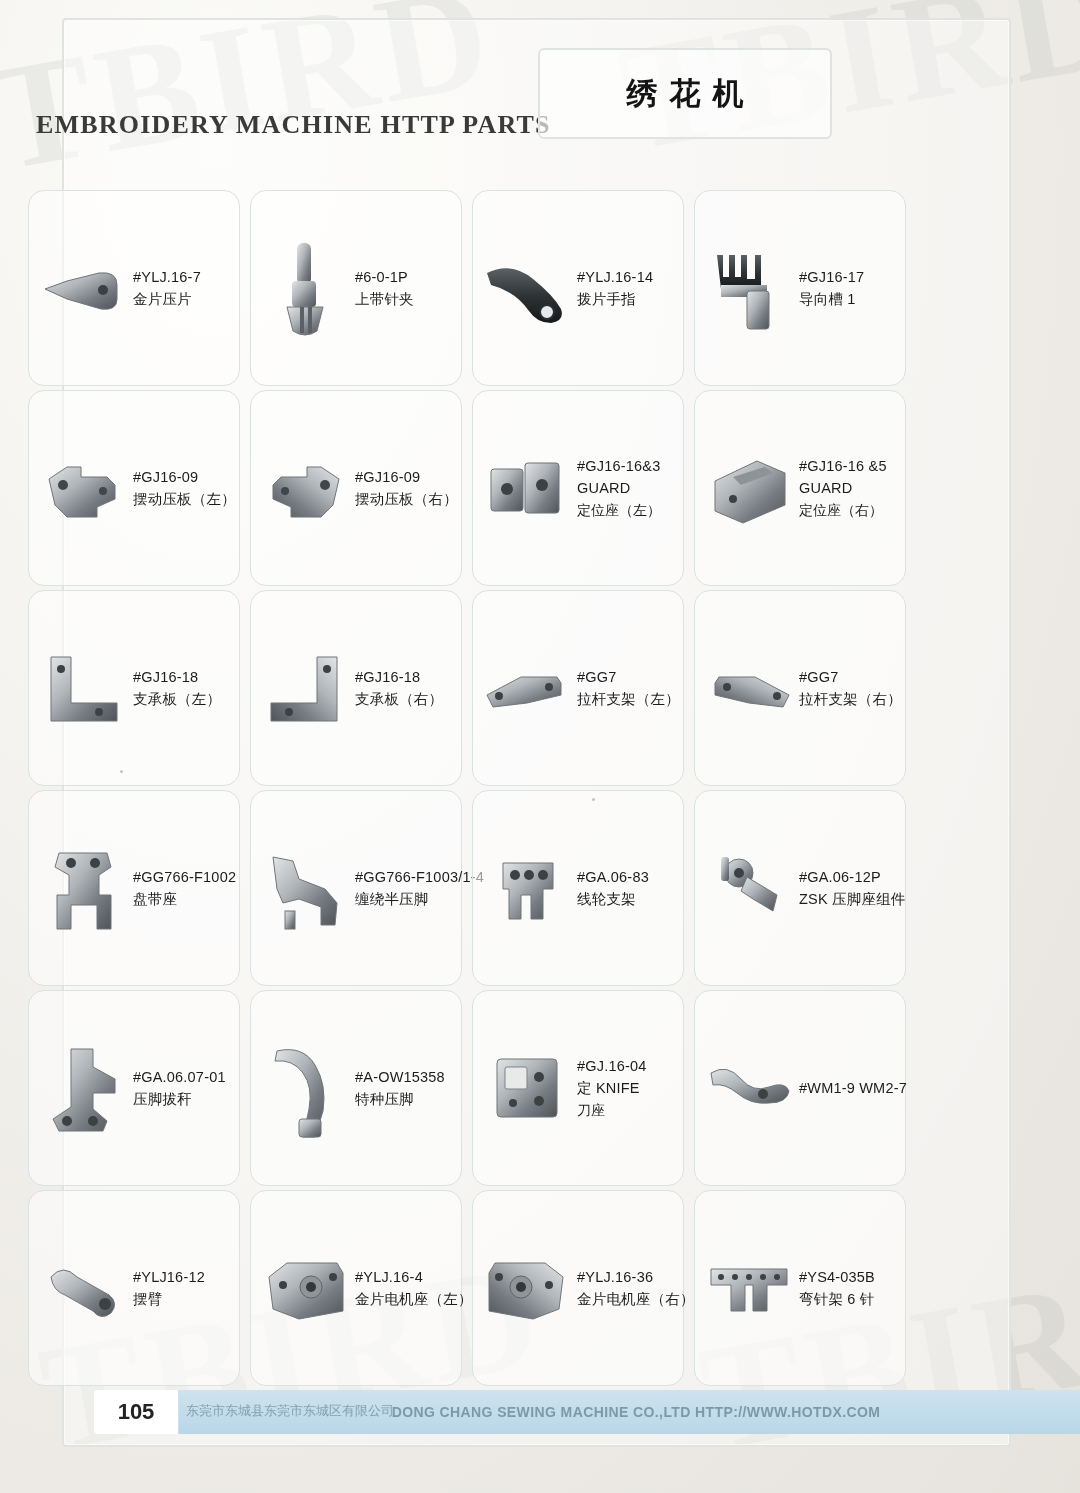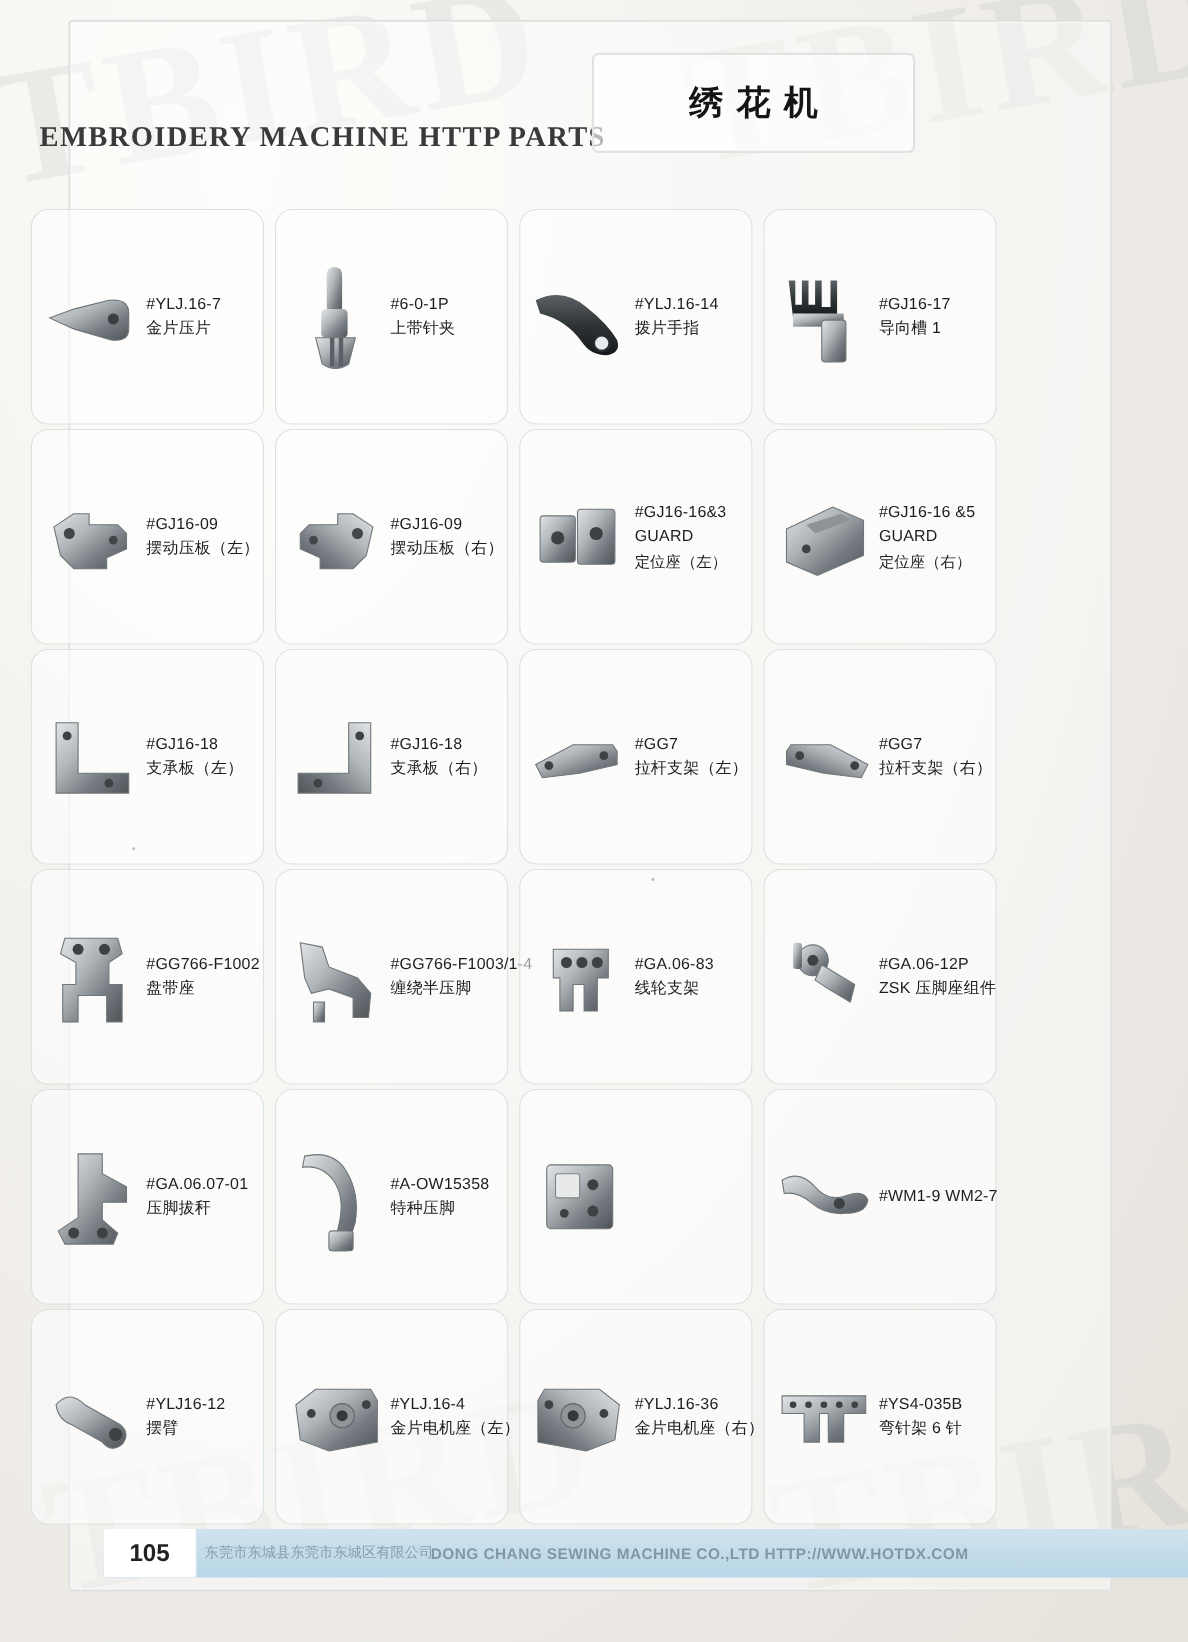--- a/index.html
+++ b/index.html
@@ -680,20 +680,25 @@
                 <stop offset="100%" stop-color="#15191b"></stop>
               </linearGradient>
             </defs>
             <rect x="16" y="26" width="60" height="58" rx="4" fill="url(#g18)" stroke="#6f7579"></rect>
             <rect x="24" y="34" width="22" height="22" rx="2" fill="#e8eaea" stroke="#7d8387"></rect>
             <circle cx="58" cy="44" r="5" fill="#3c4144"></circle>
             <circle cx="58" cy="68" r="5" fill="#3c4144"></circle>
             <circle cx="32" cy="70" r="4" fill="#3c4144"></circle>
           </svg>
         </div>
+        <div class="labels">
+          <div class="code">#GJ.16-04</div>
+          <div class="name">定 KNIFE</div>
+          <div class="name2">刀座</div>
+        </div>
       </div>
       <div class="cell">
         <div class="thumb part">
           <svg width="92" height="110" viewBox="0 0 92 110">
             <defs>
               <linearGradient id="g19" x1="0" y1="0" x2="1" y2="1">
                 <stop offset="0%" stop-color="#e2e5e7"></stop>
                 <stop offset="38%" stop-color="#b0b5b9"></stop>
                 <stop offset="68%" stop-color="#777d82"></stop>
                 <stop offset="100%" stop-color="#4e5458"></stop>

